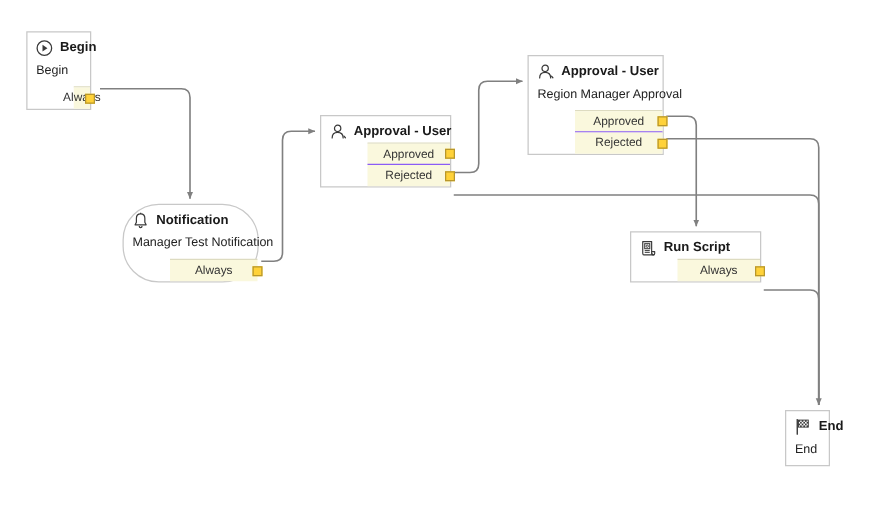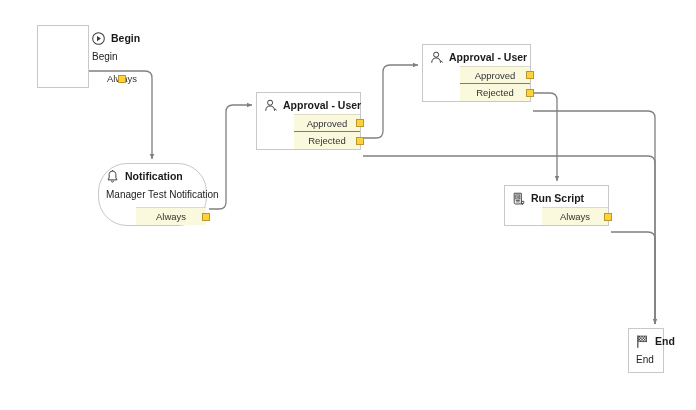--- a/index.html
+++ b/index.html
@@ -105,21 +105,21 @@
     top: 50%;
     margin-top: -4px;
     width: 8px;
     height: 8px;
     background: #ffd23a;
     border: 1px solid #b8972c;
     box-sizing: border-box;
   }
 
   
-  #node-begin        { left: 37px;  top: 25px;  width: 52px; padding-left: 47px;  }
+  #node-begin        { left: 21px;  top: 25px;  width: 52px;  }
   #node-notification { left: 98px;  top: 163px; width: 109px; border-radius: 29px; }
   #node-approval-dept{ left: 256px; top: 92px;  width: 105px; }
   #node-approval-region { left: 422px; top: 44px; width: 109px; }
   #node-runscript    { left: 504px; top: 185px; width: 105px; }
   #node-end          { left: 628px; top: 328px; width: 36px;  }
 </style>
 </head>
 <body>
 
 <div id="canvas">
@@ -207,20 +207,21 @@
 
   <div class="node" id="node-approval-region">
     <div class="node-head">
       <svg class="node-icon" viewBox="0 0 16 16">
         <circle cx="7.6" cy="5" r="2.7" fill="none" stroke="#3a3a3a" stroke-width="1.05"></circle>
         <path d="M2.9,13.2 C2.9,10.1 5.0,8.5 7.6,8.5 C10.2,8.5 12.3,10.1 12.3,13.2" fill="none" stroke="#3a3a3a" stroke-width="1.05" stroke-linecap="round"></path>
         <path d="M13.0,11.6 L14.2,13.0" stroke="#3a3a3a" stroke-width="1.05" stroke-linecap="round"></path>
       </svg>
       <span class="node-title">Approval - User</span>
     </div>
+    <div class="node-body">Region Manager Approval</div>
     <div class="node-footers">
       <div class="footer-row">
         <span class="footer-label">Approved</span>
         <span class="port"></span>
       </div>
       <div class="footer-row">
         <span class="footer-label">Rejected</span>
         <span class="port"></span>
       </div>
     </div>

